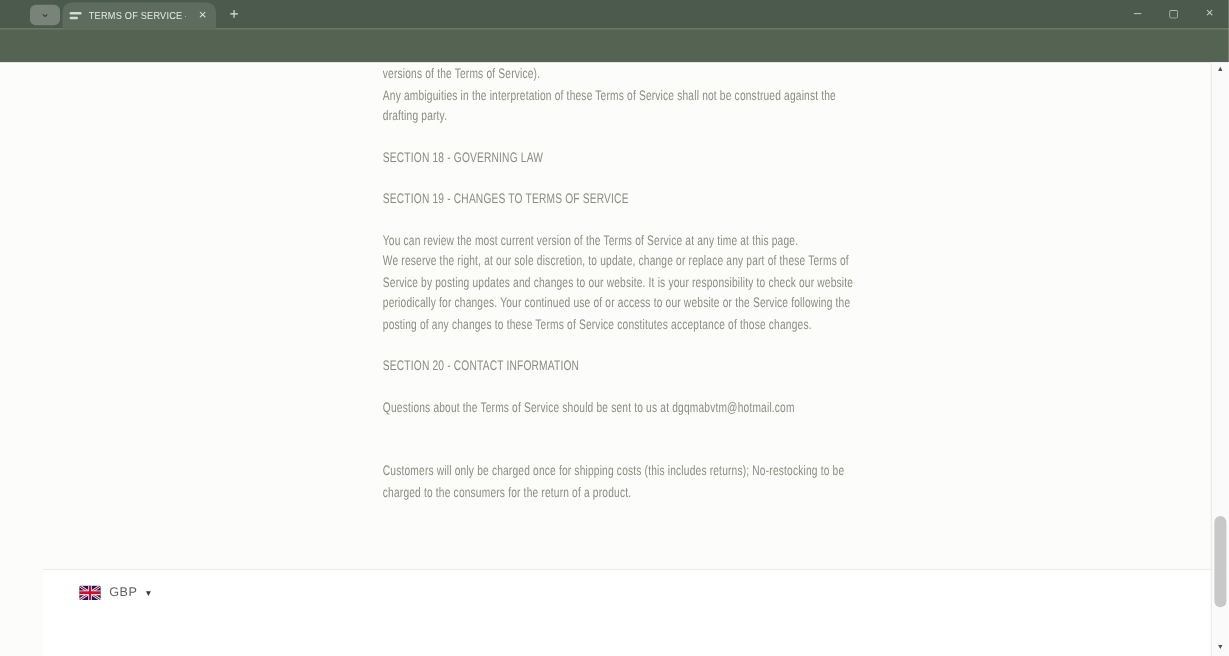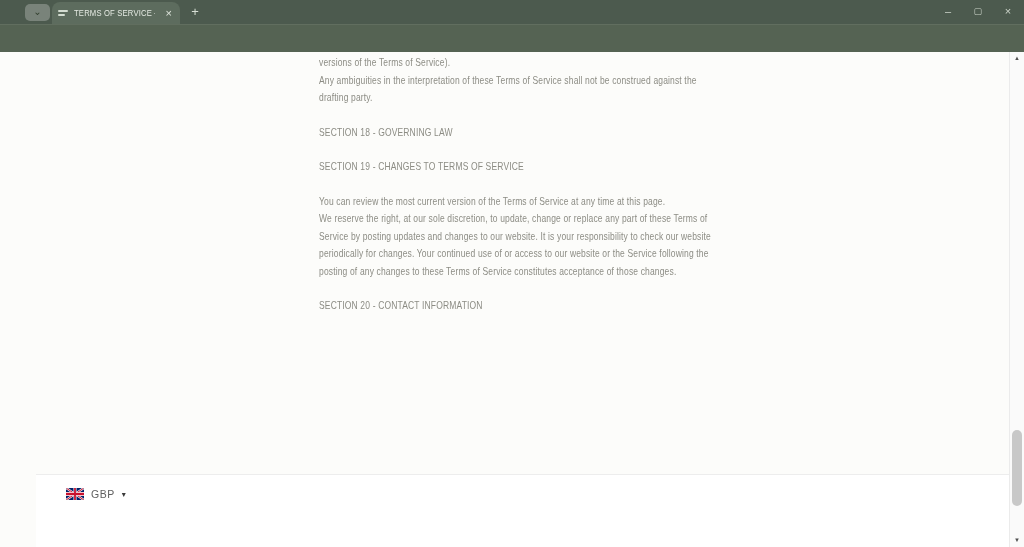--- a/index.html
+++ b/index.html
@@ -175,21 +175,28 @@
     <div class="line sec-heading">SECTION 19 - CHANGES TO TERMS OF SERVICE</div>
     <div>
       <div class="line">You can review the most current version of the Terms of Service at any time at this page.</div>
       <div class="line">We reserve the right, at our sole discretion, to update, change or replace any part of these Terms of</div>
       <div class="line">Service by posting updates and changes to our website. It is your responsibility to check our website</div>
       <div class="line">periodically for changes. Your continued use of or access to our website or the Service following the</div>
       <div class="line">posting of any changes to these Terms of Service constitutes acceptance of those changes.</div>
     </div>
 
     <div class="line sec-heading">SECTION 20 - CONTACT INFORMATION</div>
-
+    <div>
+      <div class="line">Questions about the Terms of Service should be sent to us at dgqmabvtm@hotmail.com</div>
+    </div>
+
+    <div class="closing">
+      <div class="line">Customers will only be charged once for shipping costs (this includes returns); No-restocking to be</div>
+      <div class="line">charged to the consumers for the return of a product.</div>
+    </div>
   </div>
 
   <div class="site-footer">
     <div class="currency">
       <svg class="flag" viewBox="0 0 60 30" preserveAspectRatio="none">
         <rect width="60" height="30" fill="#012169"></rect>
         <path d="M0,0 L60,30 M60,0 L0,30" stroke="#ffffff" stroke-width="6"></path>
         <path d="M0,0 L60,30 M60,0 L0,30" stroke="#C8102E" stroke-width="2.6"></path>
         <path d="M30,0 V30 M0,15 H60" stroke="#ffffff" stroke-width="10"></path>
         <path d="M30,0 V30 M0,15 H60" stroke="#C8102E" stroke-width="6"></path>

